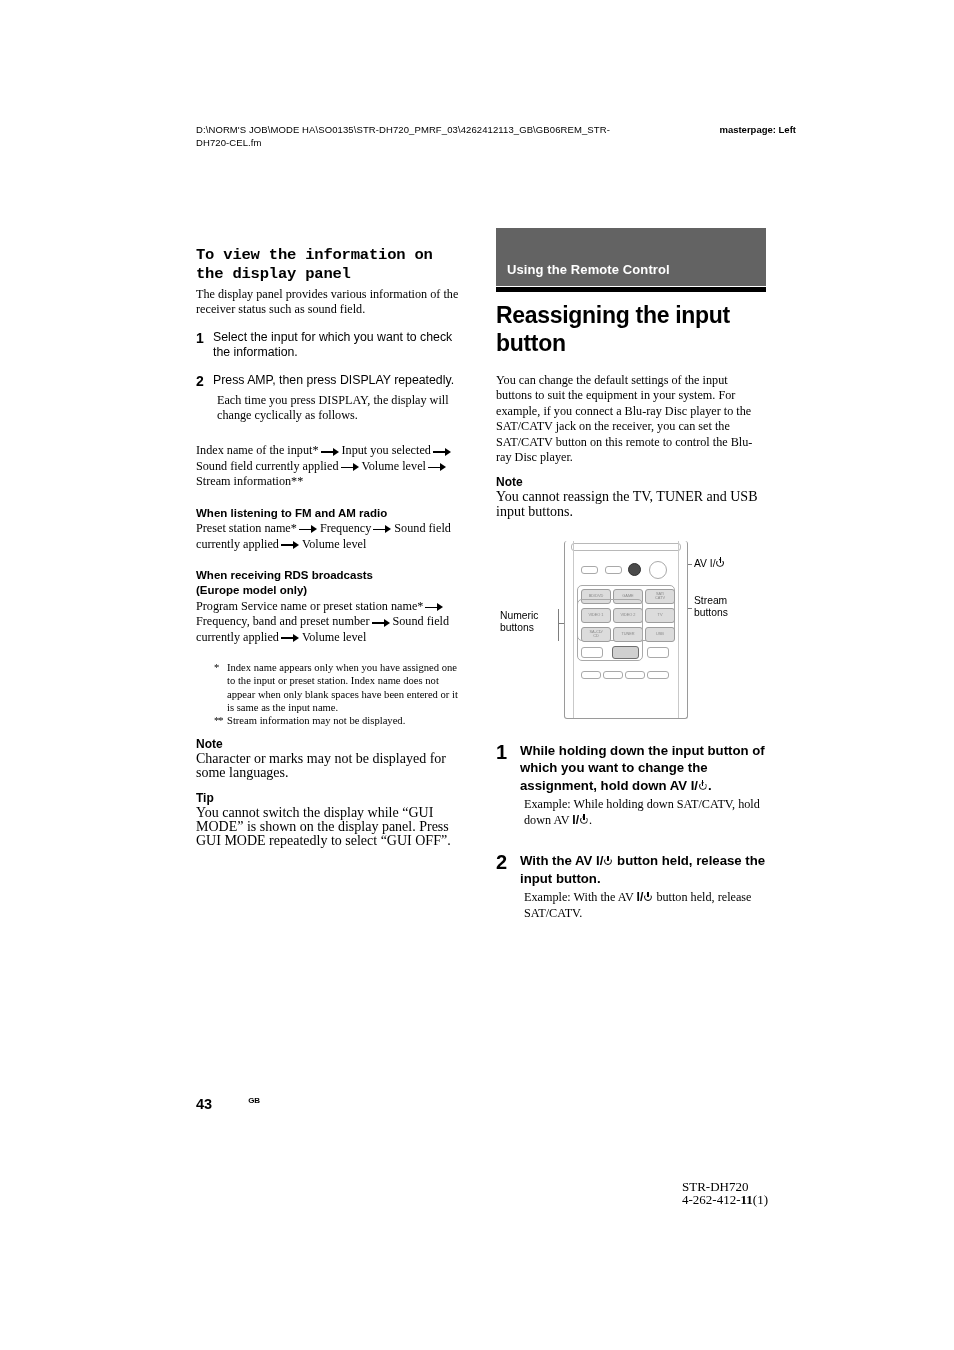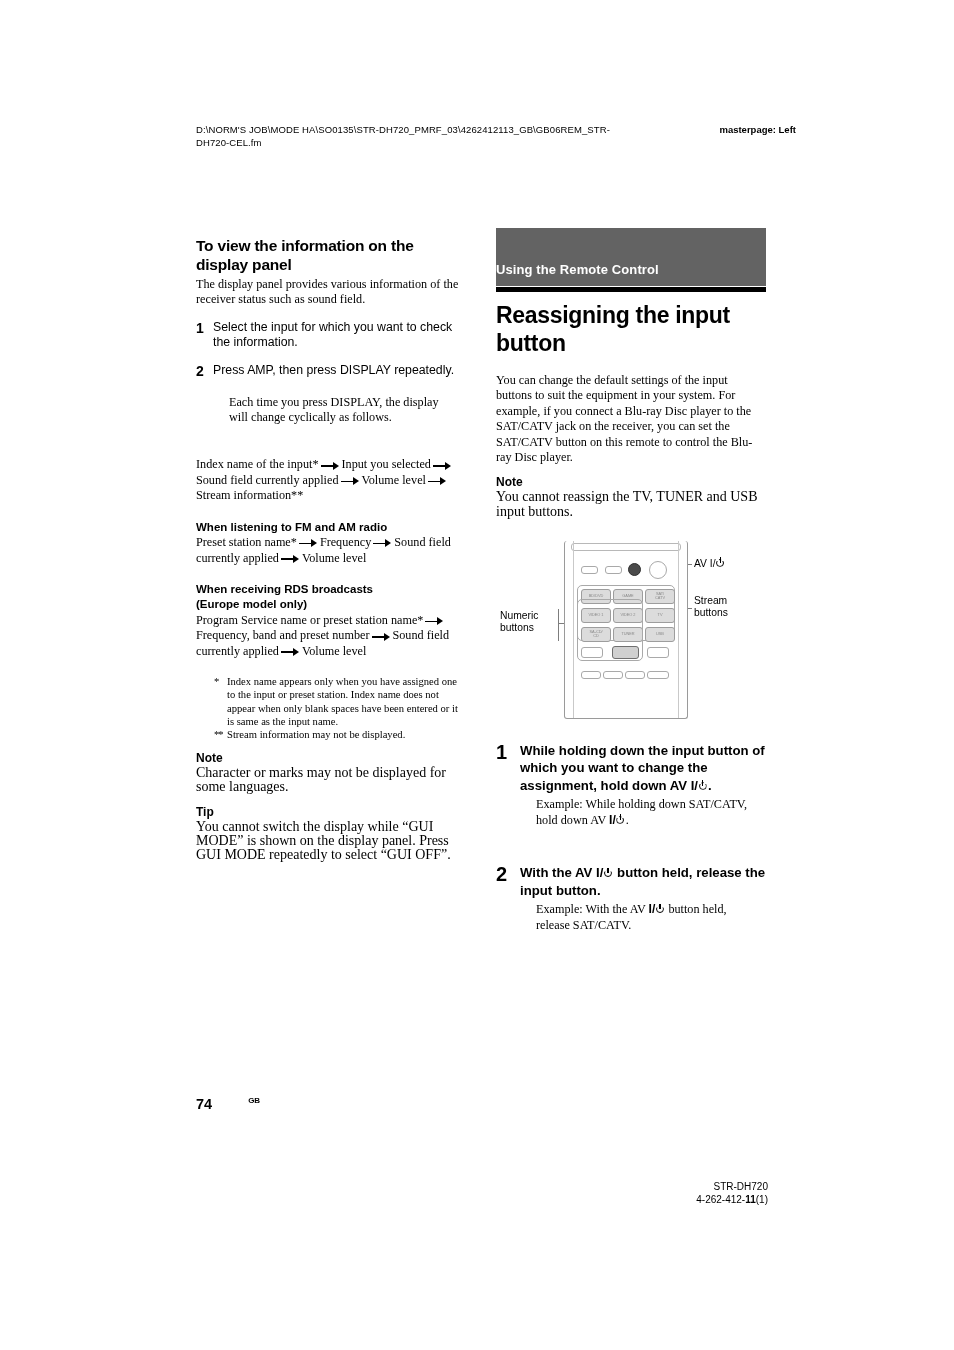--- a/index.html
+++ b/index.html
@@ -55,25 +55,25 @@
   }
   .col-right {
     position: absolute;
     left: 496px;
     top: 228px;
     width: 270px;
   }
 
   
   h2.sec-head {
-    font-family: Liberation Sans, sans-serif;
+    font-family: Liberation Mono, monospace;
     font-size: 15.5px;
     font-weight: bold;
     line-height: 19px;
-    margin: 8px 0 3px 0;
+    margin: 18px 0 3px 0;
     letter-spacing: -0.2px;
   }
   h3.sub-head {
     font-family: "Liberation Sans", sans-serif;
     font-size: 11.5px;
     font-weight: bold;
     line-height: 14.5px;
     margin: 0 0 1px 0;
   }
   p.body {
@@ -105,21 +105,21 @@
   .step .stitle {
     font-family: "Liberation Sans", sans-serif;
     font-size: 12.3px;
     line-height: 15.6px;
     margin: 0;
   }
   .step .sbody {
     font-family: "Liberation Serif", serif;
     font-size: 12.2px;
     line-height: 15.4px;
-    margin: 16px;
+    margin: 4px;
   }
 
   
   .step-big { margin-top: 20px; }
   .step-big .num {
     font-size: 20px;
     line-height: 20px;
     width: 24px;
     flex: 0 0 24px;
   }
@@ -170,21 +170,21 @@
   
   .banner {
     background: #636363;
     height: 58px;
     width: 270px;
     position: relative;
     box-sizing: border-box;
   }
   .banner-text {
     position: absolute;
-    left: 0;
+    left: 11px;
     bottom: 9px;
     color: #ffffff;
     font-family: "Liberation Sans", sans-serif;
     font-weight: bold;
     font-size: 13px;
     letter-spacing: 0.1px;
   }
   .banner-rule {
     height: 5px;
     background: #000;
@@ -377,23 +377,23 @@
   .pagenum sup {
     font-size: 8px;
     font-weight: bold;
     vertical-align: super;
     padding-left: 36px;
   }
   .footer {
     position: absolute;
     right: 186px;
     top: 1180px;
-    text-align: right;
-    font-family: Liberation Sans, sans-serif;
-    font-size: 10px;
+    text-align: left;
+    font-family: Liberation Serif, serif;
+    font-size: 13px;
     line-height: 13px;
   }
   .footer b { font-weight: bold; }
 </style>
 </head>
 <body>
 
 <div class="page">
 
   <div class="hdr">
@@ -568,21 +568,21 @@
       <div class="num">2</div>
       <div class="stxt">
         <p class="stitle"><span>With the AV I/</span><span class="pwr"><span class="ring"></span><span class="bar"></span></span><span> button held, release the input button.</span></p>
         <p class="sbody"><span>Example: With the AV </span><span class="bold-i">I/</span><span class="pwr"><span class="ring"></span><span class="bar"></span></span><span> button held, release SAT/CATV.</span></p>
       </div>
     </div>
 
   </div>
 
   <div class="pagenum">
-    <span>74</span><sup>GB</sup>
+    <span>43</span><sup>GB</sup>
   </div>
 
   <div class="footer">
     <div>STR-DH720</div>
     <div><span>4-262-412-</span><b>11</b><span>(1)</span></div>
   </div>
 
 </div>
 
 </body></html>

